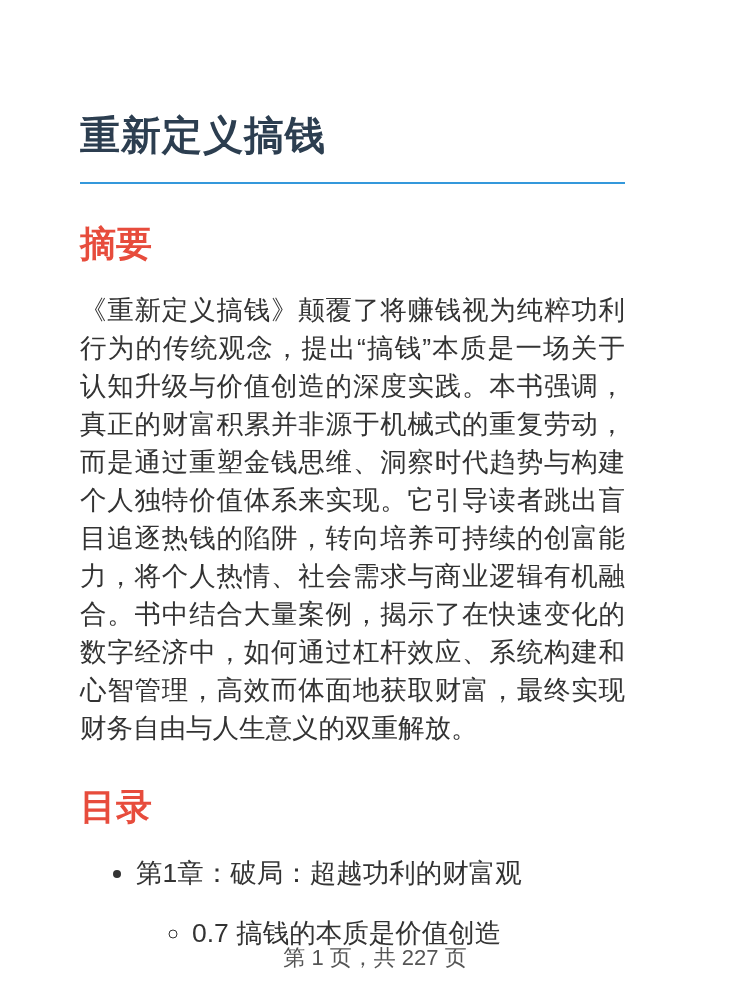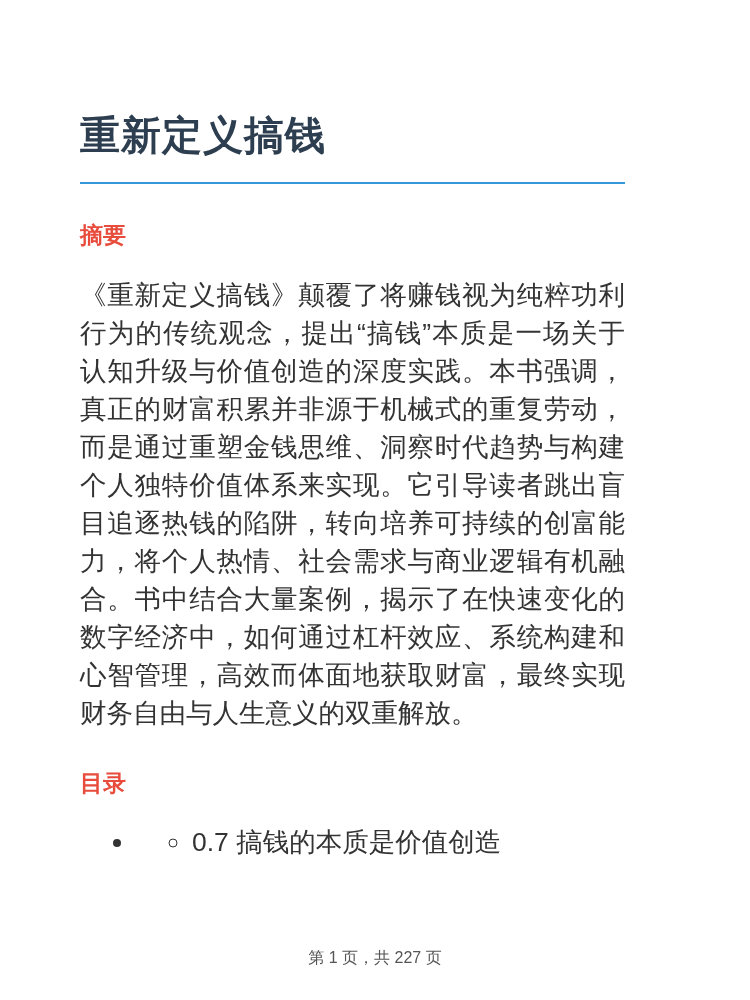--- a/index.html
+++ b/index.html
@@ -28,21 +28,21 @@
     margin: 0;
     font-size: 40px;
     line-height: 1.15;
     font-weight: bold;
     color: var(--title-text);
     padding-bottom: 24px;
     border-bottom: 2px solid var(--divider-blue);
     letter-spacing: 1px;
   }
   h2.section-heading {
-    font-size: 23px;
+    font-size: 36px;
     line-height: 1.2;
     font-weight: bold;
     color: var(--heading-accent);
     margin: 0;
   }
   h2.abstract-heading { margin-top: 38px; }
   h2.toc-heading { margin-top: 38px; }
   p.abstract-text {
     margin: 26px 0 16px 0;
     font-size: 26.5px;
@@ -66,40 +66,41 @@
     font-size: 26.5px;
     line-height: 38px;
     color: var(--body-text);
   }
   .page-footer {
     position: absolute;
     left: 0;
     top: 948px;
     width: 750px;
     text-align: center;
-    font-size: 16px;
+    font-size: 22px;
     line-height: 20px;
     color: var(--footer-text);
   }
 </style>
 </head>
 <body>
 
 <div class="page">
 
   <h1 class="doc-title">重新定义搞钱</h1>
 
   <h2 class="section-heading abstract-heading">摘要</h2>
 
   <p class="abstract-text">《重新定义搞钱》颠覆了将赚钱视为纯粹功利行为的传统观念，提出“搞钱”本质是一场关于认知升级与价值创造的深度实践。本书强调，真正的财富积累并非源于机械式的重复劳动，而是通过重塑金钱思维、洞察时代趋势与构建个人独特价值体系来实现。它引导读者跳出盲目追逐热钱的陷阱，转向培养可持续的创富能力，将个人热情、社会需求与商业逻辑有机融合。书中结合大量案例，揭示了在快速变化的数字经济中，如何通过杠杆效应、系统构建和心智管理，高效而体面地获取财富，最终实现财务自由与人生意义的双重解放。</p>
 
   <h2 class="section-heading toc-heading">目录</h2>
 
   <ul class="toc-list">
     <li>
+      <span>第1章：破局：超越功利的财富观</span>
       <ul>
         <li>
           <span>0.7 搞钱的本质是价值创造</span>
         </li>
       </ul>
     </li>
   </ul>
 
   <div class="page-footer">第 1 页，共 227 页</div>
 

